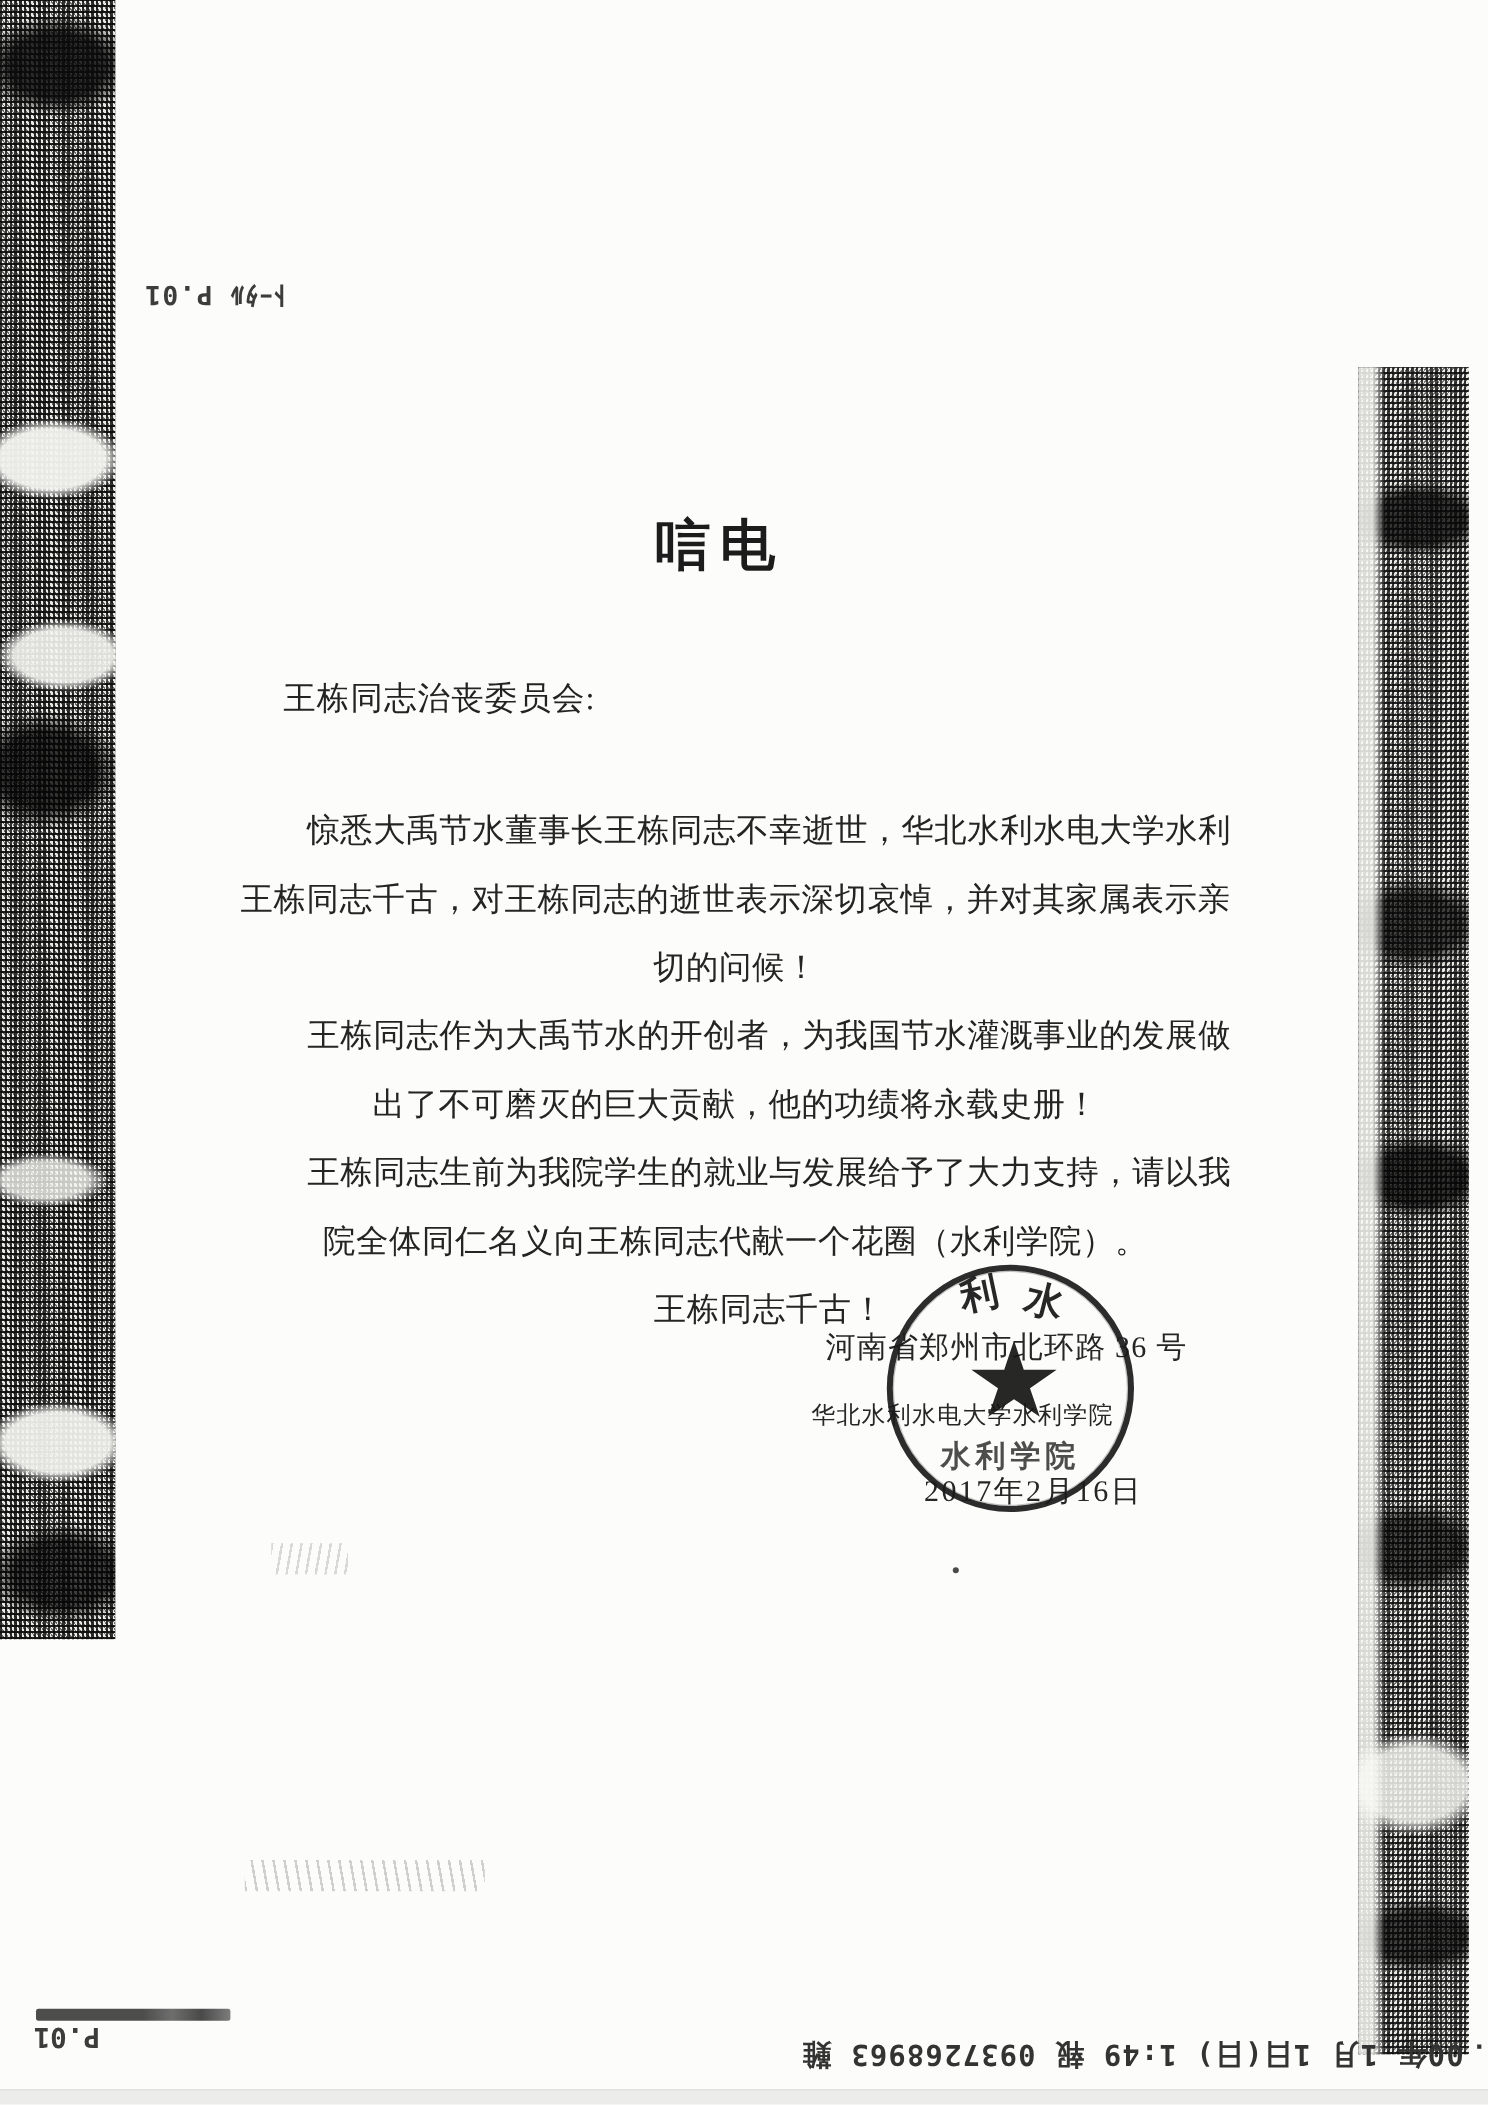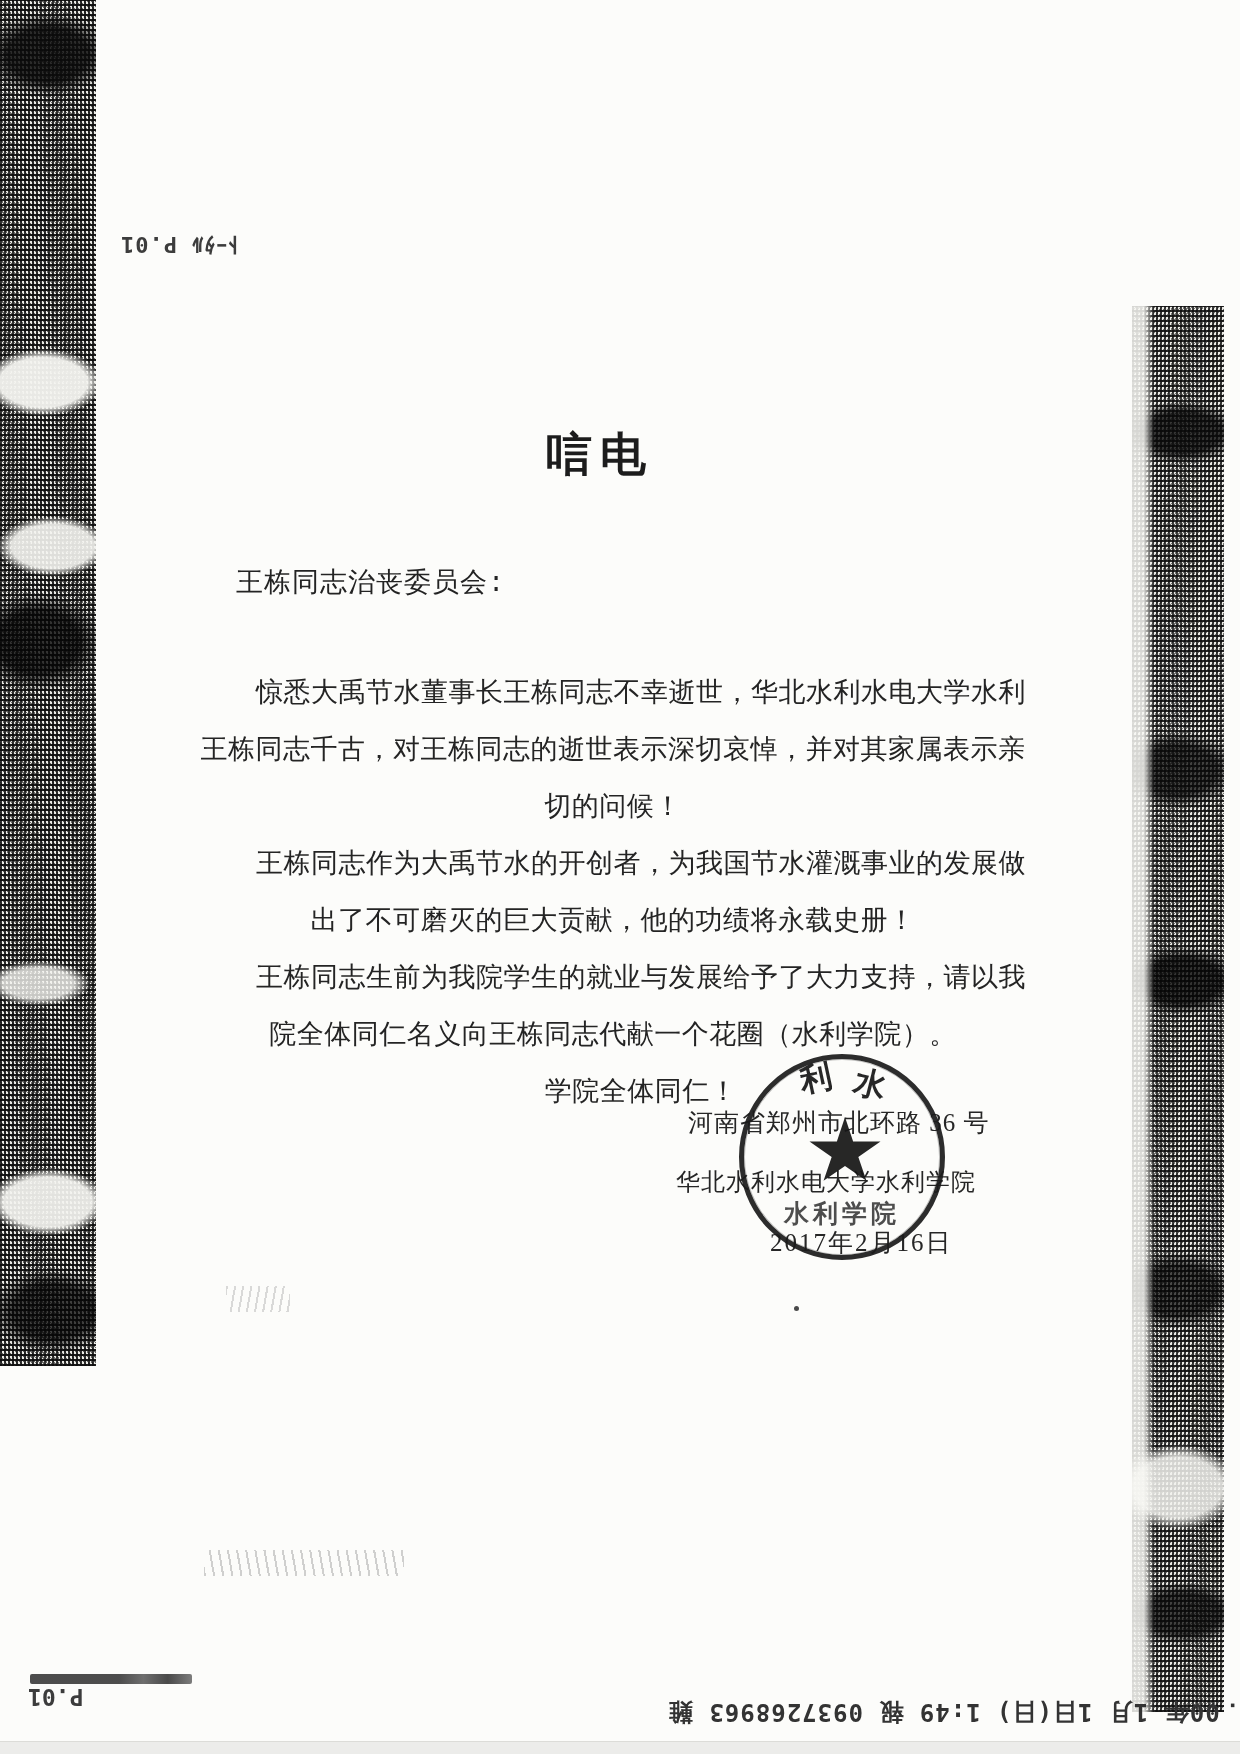--- a/index.html
+++ b/index.html
@@ -58,27 +58,27 @@
   }
   .bottom-strip{
     position:absolute;left:0;bottom:0;width:100%;height:12px;
     background:#ececea;border-top:1px solid #dcdcd8;
   }
   
   .title{
     position:absolute;left:0;top:424px;width:1200px;margin:0;
     text-align:center;font-size:46px;font-weight:bold;letter-spacing:8px;color:#1c1c1c;
   }
-  .salutation{position:absolute;left:236px;top:564px;font-size:27px;color:#232323;letter-spacing:1px;font-family:Liberation Mono, monospace;}
+  .salutation{position:absolute;left:236px;top:564px;font-size:27px;color:#232323;letter-spacing:1px;}
   .body-text{position:absolute;left:198px;top:664px;width:830px;font-size:27px;color:#242424;}
   .body-text .line{line-height:57px;white-space:nowrap;letter-spacing:.5px;text-align:center;}
   .body-text .indent{text-indent:56px;}
   .sig{position:absolute;white-space:nowrap;color:#262626;}
   .sig-address{left:688px;top:1106px;font-size:25px;letter-spacing:1px;}
-  .sig-org{left:676px;top:1166px;font-size:24px;letter-spacing:1px;}
+  .sig-org{left:676px;top:1166px;font-size:20px;letter-spacing:1px;}
   .sig-date{left:770px;top:1226px;font-size:25px;letter-spacing:2px;}
   
   .stamp{
     position:absolute;left:739px;top:1054px;width:196px;height:196px;
     border:5px solid #1b1b1b;border-radius:50%;
     box-shadow:inset 0 0 0 1px rgba(0,0,0,.25);
     opacity:.92;
   }
   .stamp .arc-char{position:absolute;font-weight:bold;font-size:32px;color:#161616;}
   .stamp .arc-1{left:56px;top:-2px;transform:rotate(-12deg);}
@@ -118,21 +118,21 @@
   <div class="salutation">王栋同志治丧委员会:</div>
 
   <div class="body-text">
     <div class="line indent">惊悉大禹节水董事长王栋同志不幸逝世，华北水利水电大学水利</div>
     <div class="line">王栋同志千古，对王栋同志的逝世表示深切哀悼，并对其家属表示亲</div>
     <div class="line">切的问候！</div>
     <div class="line indent">王栋同志作为大禹节水的开创者，为我国节水灌溉事业的发展做</div>
     <div class="line">出了不可磨灭的巨大贡献，他的功绩将永载史册！</div>
     <div class="line indent">王栋同志生前为我院学生的就业与发展给予了大力支持，请以我</div>
     <div class="line">院全体同仁名义向王栋同志代献一个花圈（水利学院）。</div>
-    <div class="line indent">学院全体同仁！</div>
+    <div class="line indent">王栋同志千古！</div>
   </div>
 
   <div class="sig sig-address">河南省郑州市北环路 36 号</div>
   <div class="sig sig-org">华北水利水电大学水利学院</div>
   <div class="sig sig-date">2017年2月16日</div>
 
   <div class="stamp">
     <span class="arc-char arc-1">利</span>
     <span class="arc-char arc-2">水</span>
     <div class="star"></div>

